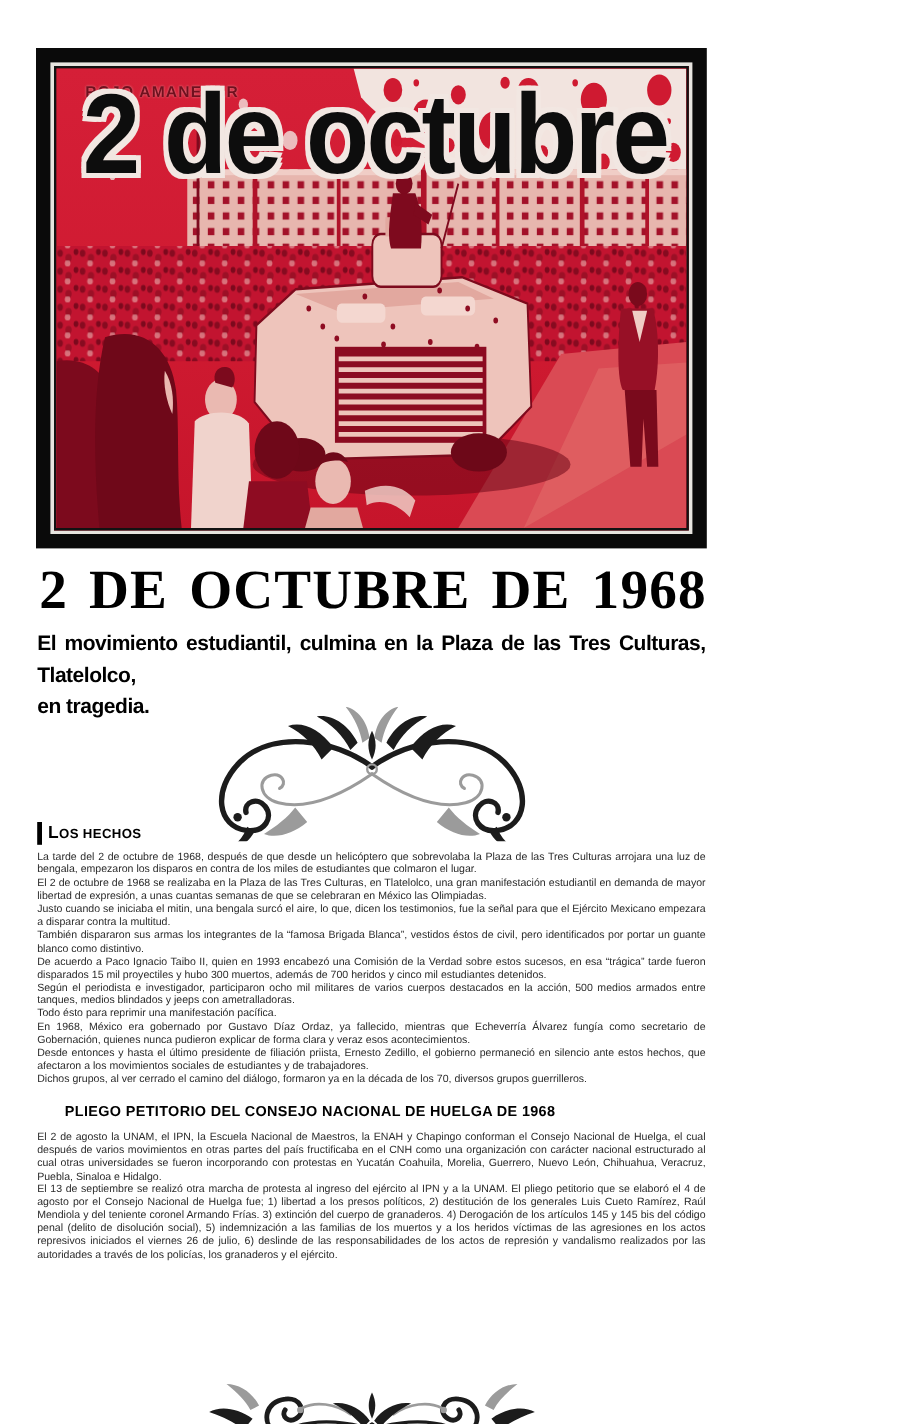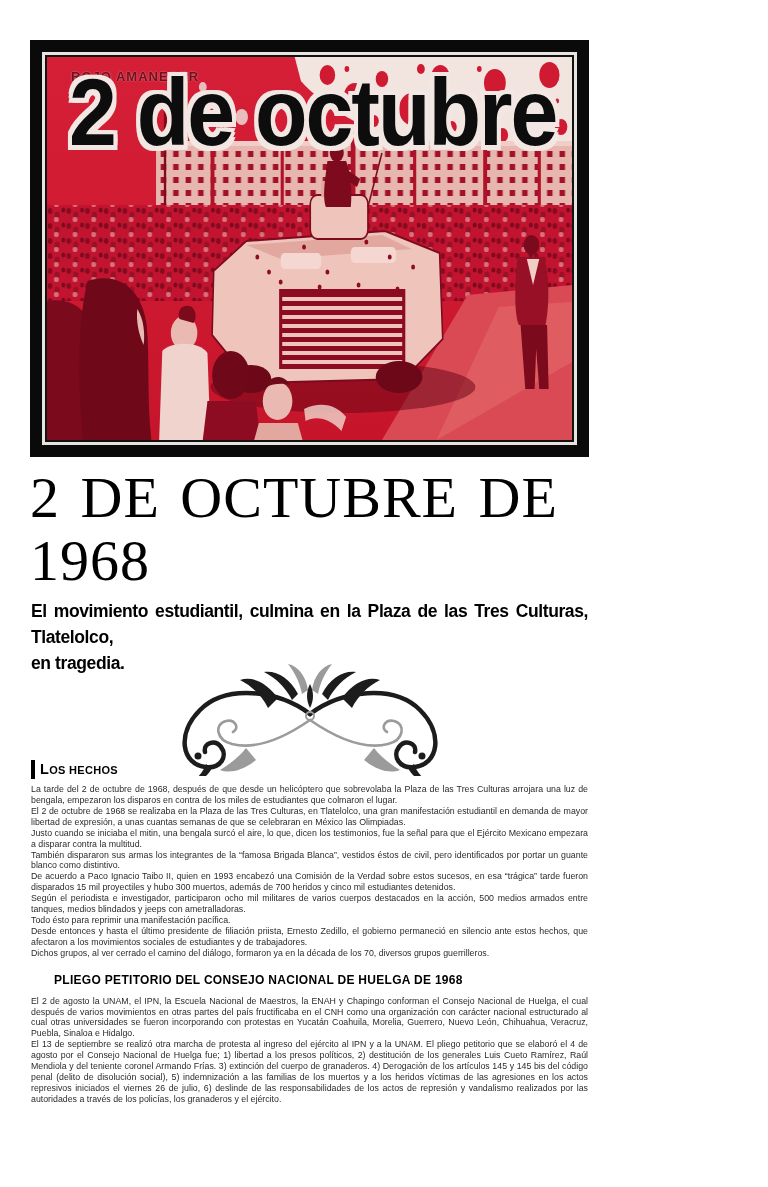--- a/index.html
+++ b/index.html
@@ -14,22 +14,22 @@
   .film-label{position:absolute;left:24px;top:12px;font-size:13px;font-weight:700;
               color:#70101e;letter-spacing:1px;text-shadow:0 0 2px rgba(242,228,223,.55);}
   .big-title{position:absolute;left:22px;top:8px;font-size:86px;line-height:1;font-weight:800;
              letter-spacing:-2px;color:#0d0d0d;transform:scaleY(1.1);transform-origin:left top;white-space:nowrap;
              text-shadow:-4px -4px 0 #f2e7e2,4px -4px 0 #f2e7e2,-4px 4px 0 #f2e7e2,4px 4px 0 #f2e7e2,
                          -4px 0 0 #f2e7e2,4px 0 0 #f2e7e2,0 -4px 0 #f2e7e2,0 4px 0 #f2e7e2;}
   .tagline{position:absolute;right:32px;bottom:24px;font-size:31px;font-weight:800;
            color:#f7ece8;letter-spacing:1px;text-shadow:1px 2px 2px rgba(90,5,15,.55);}
 
   
-  .article-title{margin:10px 30px 0;text-align:left;font-family:"Liberation Serif",serif;
-                 font-weight:400;font-size:58px;line-height:1.08;letter-spacing:1px;word-spacing:5px;color:#000;}
+  .article-title{margin:10px 30px 0;text-align:right;font-family:"Liberation Serif",serif;
+                 font-weight:700;font-size:46px;line-height:1.08;letter-spacing:1px;word-spacing:5px;color:#000;}
   .lede{margin:6px 31px 0;font-weight:700;font-size:17.5px;line-height:26px;letter-spacing:-0.4px;color:#000;}
   .lede .l1{text-align:justify;text-align-last:justify;}
   .lede .l2{text-align:left;}
 
   .ornament-top{display:block;margin:-12px auto -16px;width:300px;height:112px;}
   .ornament-bottom{display:block;margin:95px auto 0;width:336px;height:76px;}
 
   .sec-heading{margin:0 31px 5px;font-size:11px;font-weight:700;letter-spacing:.3px;color:#000;
                border-left:4px solid #000;padding-left:5px;line-height:1.3;}
   .sec-heading::first-letter{font-size:14.5px;}
@@ -229,20 +229,21 @@
   <h3 class="sec-heading">LOS HECHOS</h3>
 
   <div class="body-text">
     <p>La tarde del 2 de octubre de 1968, después de que desde un helicóptero que sobrevolaba la Plaza de las Tres Culturas arrojara una luz de bengala, empezaron los disparos en contra de los miles de estudiantes que colmaron el lugar.</p>
     <p>El 2 de octubre de 1968 se realizaba en la Plaza de las Tres Culturas, en Tlatelolco, una gran manifestación estudiantil en demanda de mayor libertad de expresión, a unas cuantas semanas de que se celebraran en México las Olimpiadas.</p>
     <p>Justo cuando se iniciaba el mitin, una bengala surcó el aire, lo que, dicen los testimonios, fue la señal para que el Ejército Mexicano empezara a disparar contra la multitud.</p>
     <p>También dispararon sus armas los integrantes de la “famosa Brigada Blanca”, vestidos éstos de civil, pero identificados por portar un guante blanco como distintivo.</p>
     <p>De acuerdo a Paco Ignacio Taibo II, quien en 1993 encabezó una Comisión de la Verdad sobre estos sucesos, en esa “trágica” tarde fueron disparados 15 mil proyectiles y hubo 300 muertos, además de 700 heridos y cinco mil estudiantes detenidos.</p>
     <p>Según el periodista e investigador, participaron ocho mil militares de varios cuerpos destacados en la acción, 500 medios armados entre tanques, medios blindados y jeeps con ametralladoras.</p>
     <p>Todo ésto para reprimir una manifestación pacífica.</p>
+    <p>En 1968, México era gobernado por Gustavo Díaz Ordaz, ya fallecido, mientras que Echeverría Álvarez fungía como secretario de Gobernación, quienes nunca pudieron explicar de forma clara y veraz esos acontecimientos.</p>
     <p>Desde entonces y hasta el último presidente de filiación priista, Ernesto Zedillo, el gobierno permaneció en silencio ante estos hechos, que afectaron a los movimientos sociales de estudiantes y de trabajadores.</p>
     <p>Dichos grupos, al ver cerrado el camino del diálogo, formaron ya en la década de los 70, diversos grupos guerrilleros.</p>
   </div>
 
   <h4 class="sec-heading-2">PLIEGO PETITORIO DEL CONSEJO NACIONAL DE HUELGA DE 1968</h4>
 
   <div class="body-text">
     <p>El 2 de agosto la UNAM, el IPN, la Escuela Nacional de Maestros, la ENAH y Chapingo conforman el Consejo Nacional de Huelga, el cual después de varios movimientos en otras partes del país fructificaba en el CNH como una organización con carácter nacional estructurado al cual otras universidades se fueron incorporando con protestas en Yucatán Coahuila, Morelia, Guerrero, Nuevo León, Chihuahua, Veracruz, Puebla, Sinaloa e Hidalgo.</p>
     <p>El 13 de septiembre se realizó otra marcha de protesta al ingreso del ejército al IPN y a la UNAM. El pliego petitorio que se elaboró el 4 de agosto por el Consejo Nacional de Huelga fue; 1) libertad a los presos políticos, 2) destitución de los generales Luis Cueto Ramírez, Raúl Mendiola y del teniente coronel Armando Frías. 3) extinción del cuerpo de granaderos. 4) Derogación de los artículos 145 y 145 bis del código penal (delito de disolución social), 5) indemnización a las familias de los muertos y a los heridos víctimas de las agresiones en los actos represivos iniciados el viernes 26 de julio, 6) deslinde de las responsabilidades de los actos de represión y vandalismo realizados por las autoridades a través de los policías, los granaderos y el ejército.</p>
   </div>

